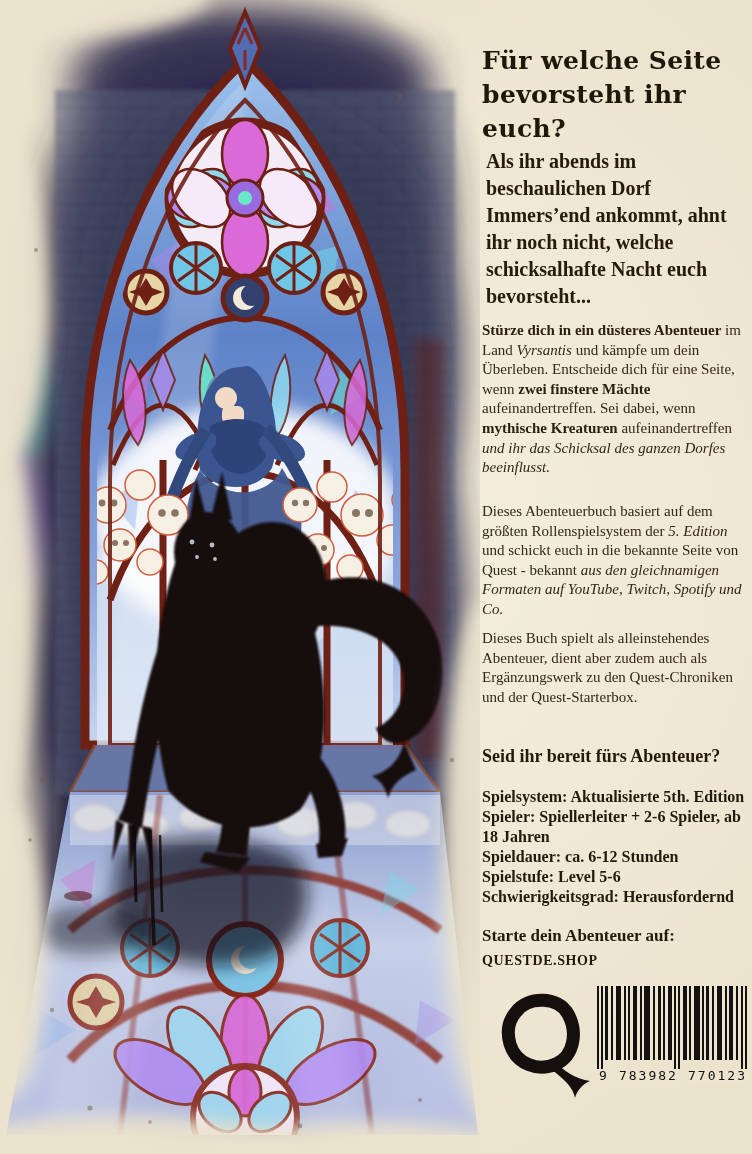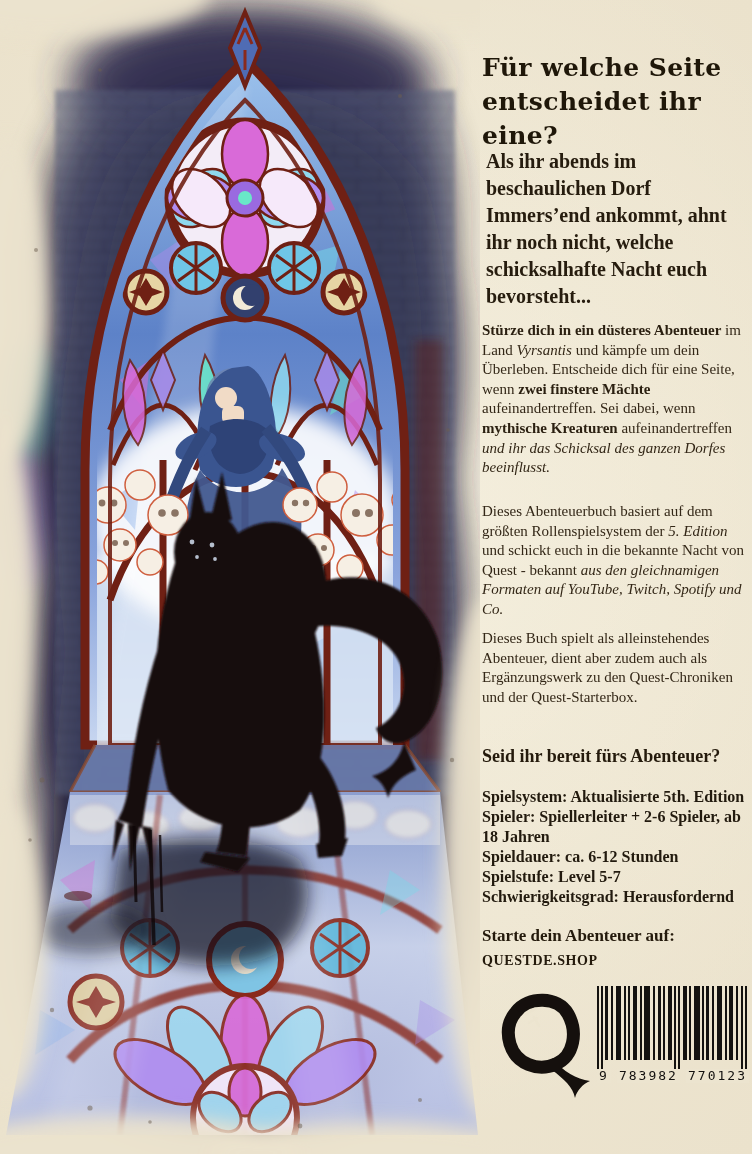--- a/index.html
+++ b/index.html
@@ -326,40 +326,40 @@
         <circle cx="300" cy="1126" r="2.4"></circle>
       <circle cx="420" cy="1100" r="2"></circle>
         <circle cx="452" cy="760" r="2.2"></circle>
         <circle cx="36" cy="250" r="2"></circle>
       <circle cx="100" cy="70" r="1.8"></circle>
         <circle cx="400" cy="96" r="2"></circle>
         <circle cx="448" cy="430" r="1.8"></circle>
     </g>
   </svg>
 
-  <h1 class="tcol title" style="top:51px">
+  <h1 class="tcol title" style="top:44px">
     <span>Für welche Seite</span><br>
-    <span>entscheidet ihr eine?</span>
+    <span>bevorsteht ihr euch?</span>
   </h1>
 
   <p class="tcol intro" style="top:144px">Als ihr abends im beschaulichen Dorf Immers’end ankommt, ahnt ihr noch nicht, welche schicksalhafte Nacht euch bevorsteht...</p>
 
   <p class="tcol body" style="top:321px"><span class="b">Stürze dich in ein düsteres Abenteuer</span><span> im Land </span><span class="i">Vyrsantis</span><span> und kämpfe um dein Überleben. Entscheide dich für eine Seite, wenn </span><span class="b">zwei finstere Mächte</span><span> aufeinandertreffen. Sei dabei, wenn </span><span class="b">mythische Kreaturen</span><span> aufeinandertreffen </span><span class="i">und ihr das Schicksal des ganzen Dorfes beeinflusst.</span></p>
 
-  <p class="tcol body" style="top:502px"><span>Dieses Abenteuerbuch basiert auf dem größten Rollenspielsystem der </span><span class="i">5. Edition</span><span> und schickt euch in die bekannte Nacht von Quest - bekannt </span><span class="i">aus den gleichnamigen Formaten auf YouTube, Twitch, Spotify und Co.</span></p>
+  <p class="tcol body" style="top:502px"><span>Dieses Abenteuerbuch basiert auf dem größten Rollenspielsystem der </span><span class="i">5. Edition</span><span> und schickt euch in die bekannte Seite von Quest - bekannt </span><span class="i">aus den gleichnamigen Formaten auf YouTube, Twitch, Spotify und Co.</span></p>
 
   <p class="tcol ready" style="top:745px">Seid ihr bereit fürs Abenteuer?</p>
 
   <p class="tcol body" style="top:629px">Dieses Buch spielt als alleinstehendes Abenteuer, dient aber zudem auch als Ergänzungswerk zu den Quest-Chroniken und der Quest-Starterbox.</p>
 
   <div class="tcol specs" style="top:787px">
     <div>Spielsystem: Aktualisierte 5th. Edition</div>
     <div>Spieler: Spiellerleiter + 2-6 Spieler, ab 18 Jahren</div>
     <div>Spieldauer: ca. 6-12 Stunden</div>
-    <div>Spielstufe: Level 5-7</div>
+    <div>Spielstufe: Level 5-6</div>
     <div>Schwierigkeitsgrad: Herausfordernd</div>
   </div>
 
   <div class="tcol cta" style="top:924px">
     <div class="l1">Starte dein Abenteuer auf:</div>
     <div class="l2">QUESTDE.SHOP</div>
   </div>
 
   <svg class="qlogo" width="100" height="118" viewBox="0 0 100 118">
     <g fill="none" stroke="#15100d" stroke-linecap="round">

